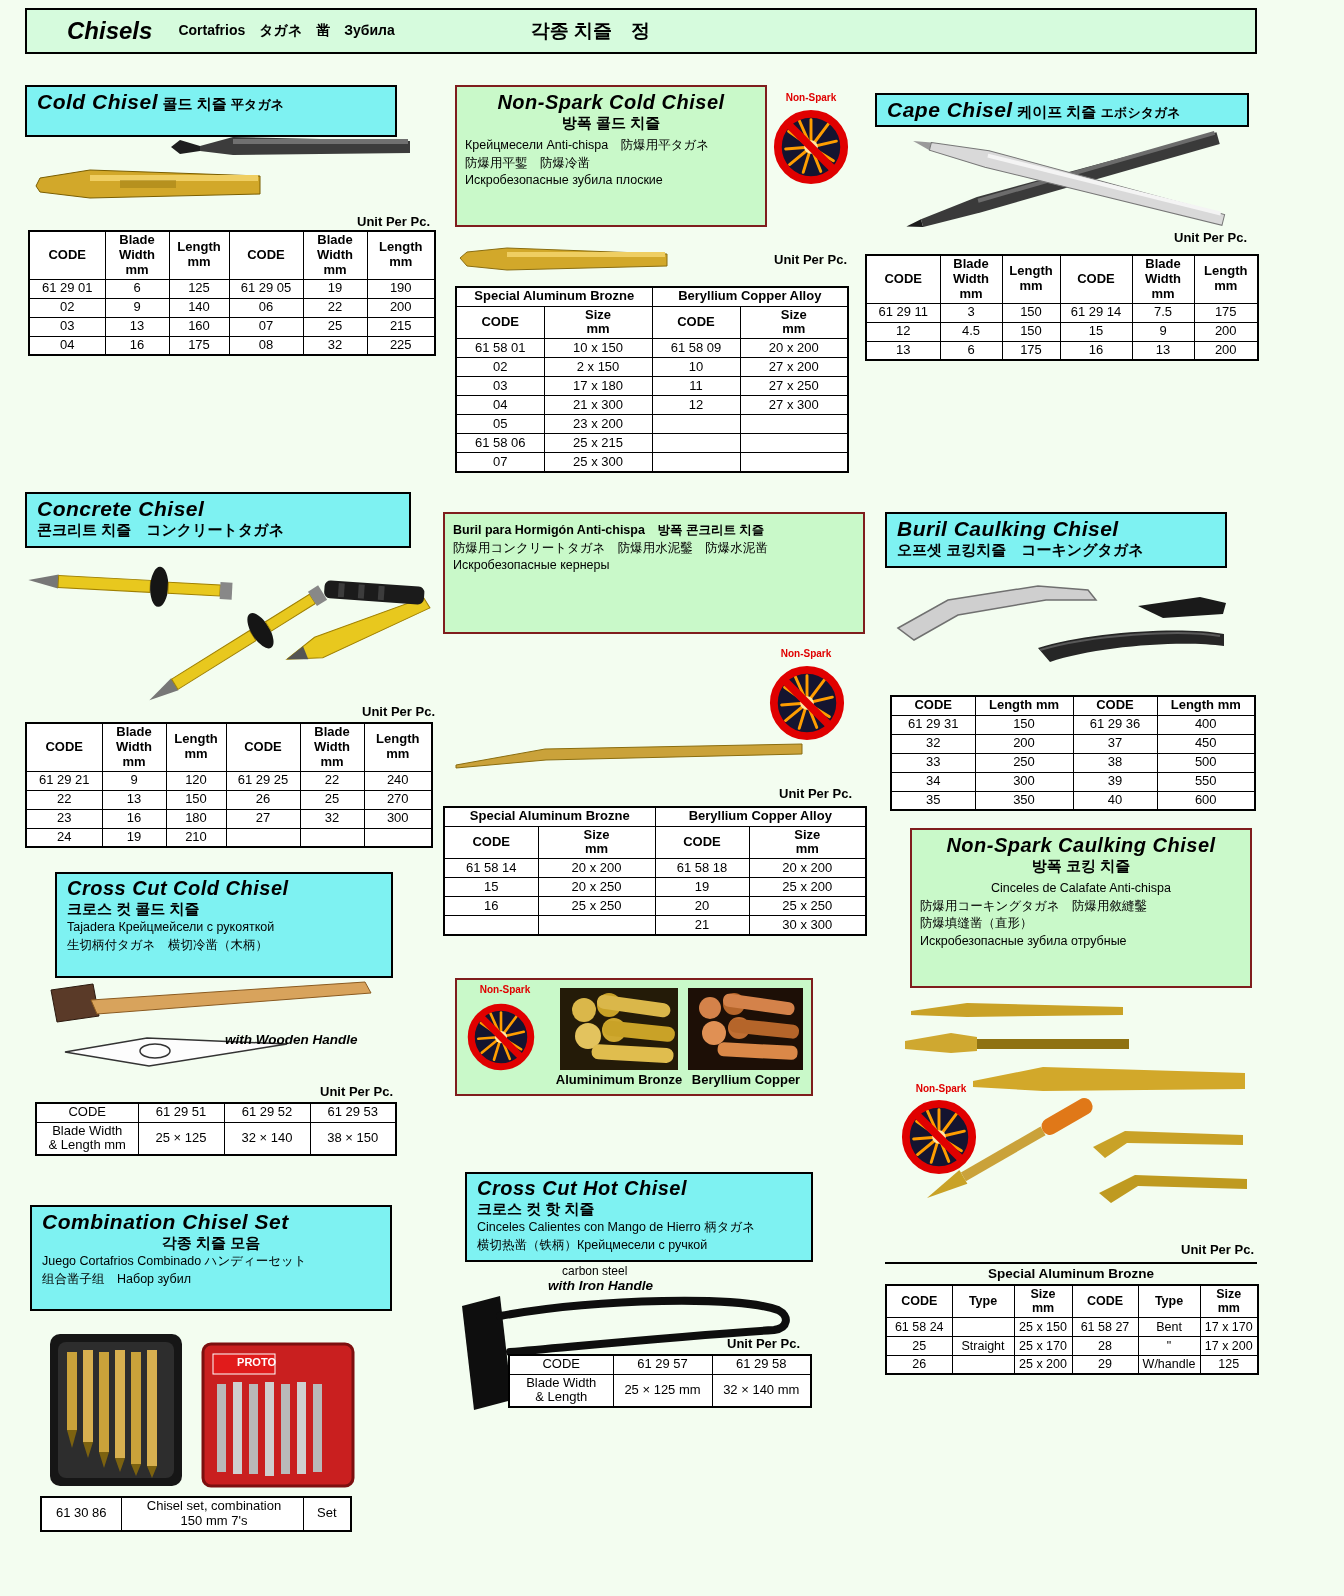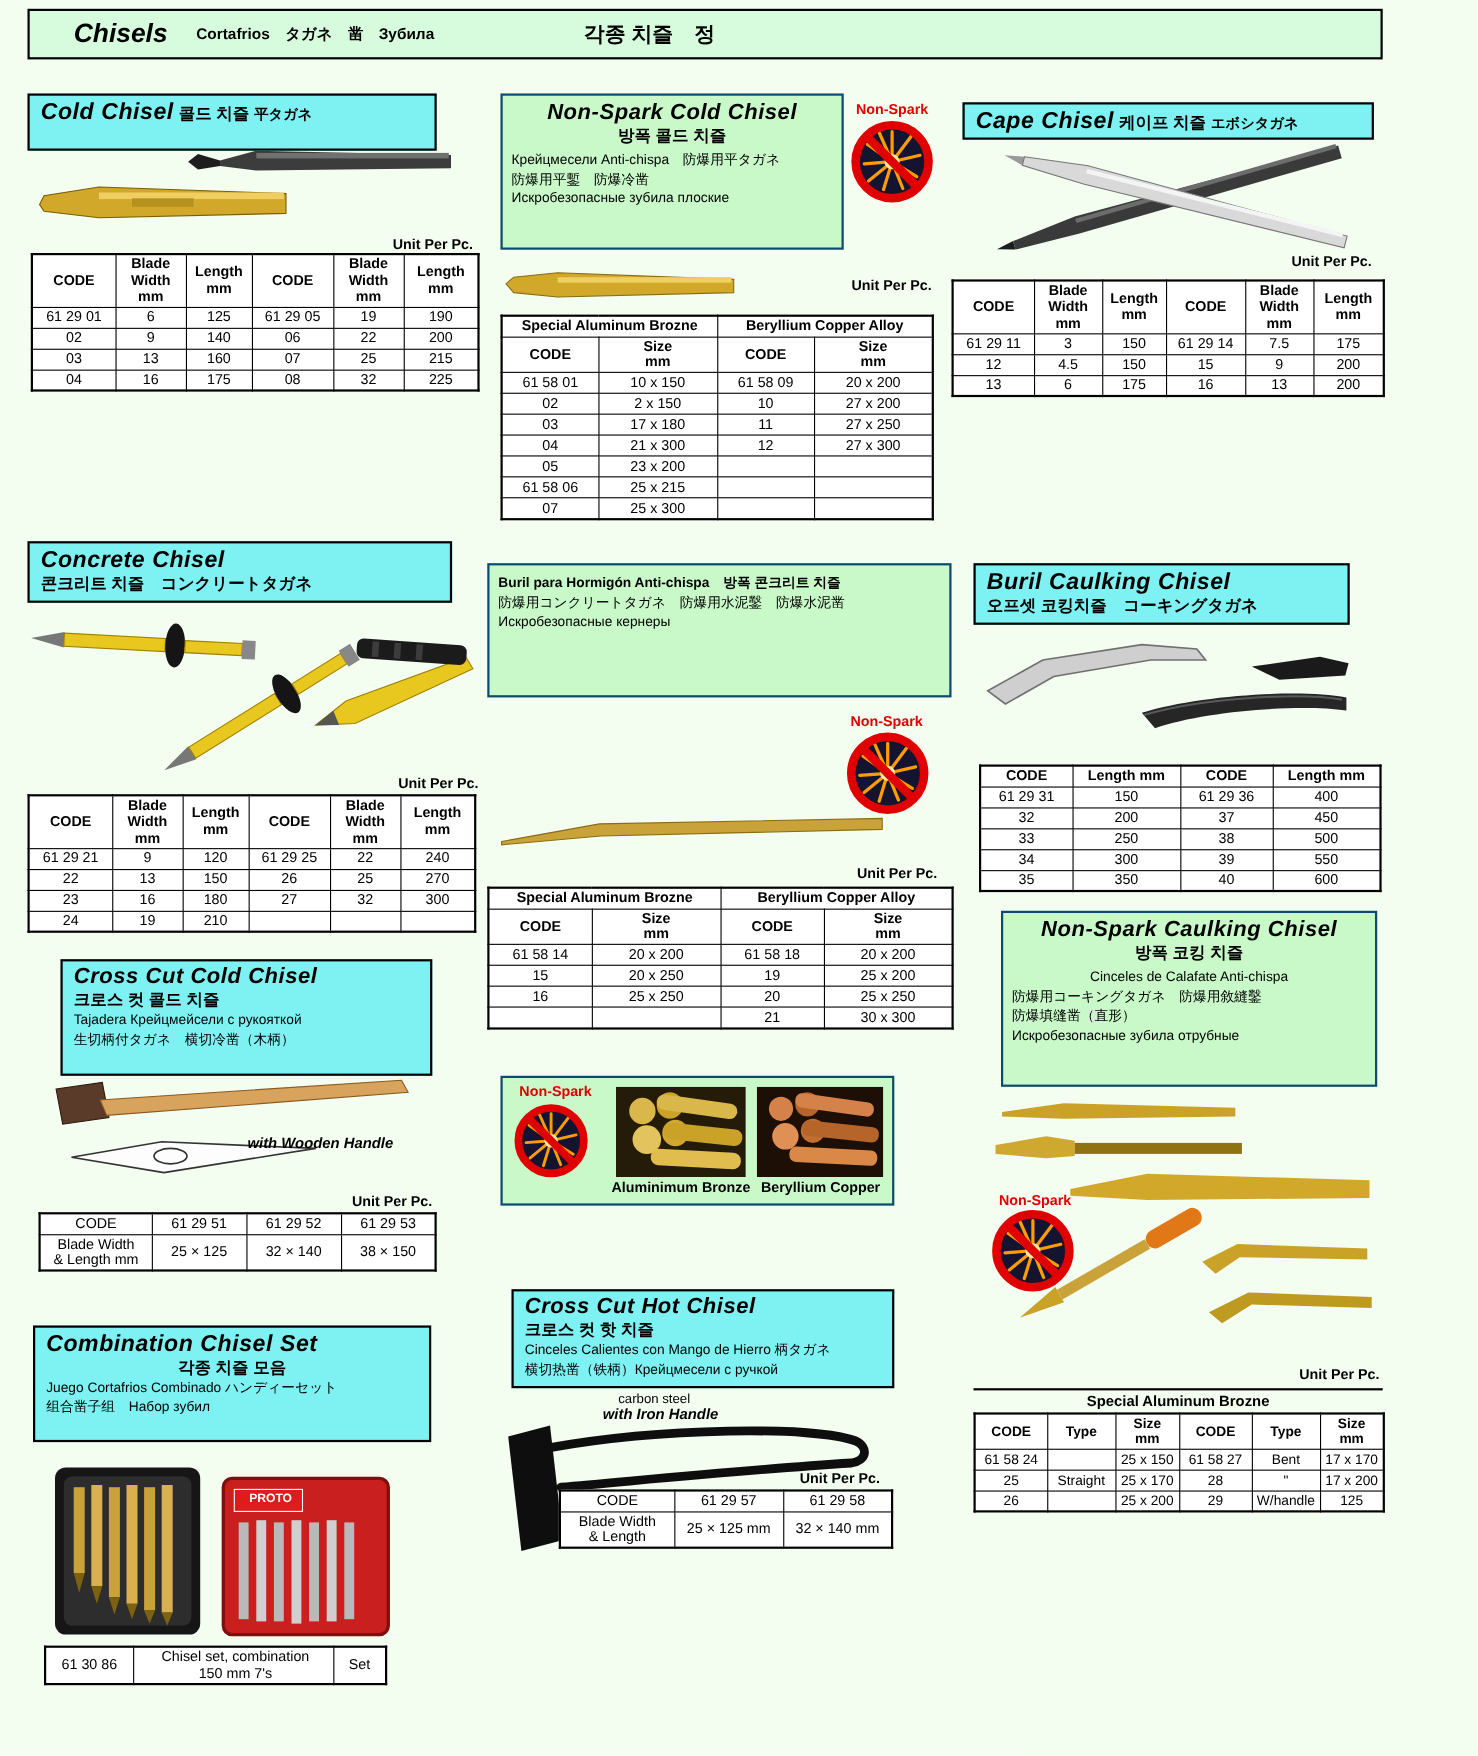--- a/index.html
+++ b/index.html
@@ -1,29 +1,29 @@
 <!DOCTYPE html>
 <html><head>
 <meta charset="utf-8">
 <style>
   * { margin:0; padding:0; box-sizing:border-box; }
   body { font-family:"Liberation Sans", sans-serif; background:#fff; color:#000; }
   .page { position:relative; width:1344px; height:1596px; background:#f3fdf0; overflow:hidden; }
   .abs { position:absolute; }
   .banner { position:absolute; background:#7ef2f2; border:2px solid #000; padding:3px 10px; }
   .banner.green { background:#d6fbdd; }
-  .gbox { position:absolute; background:#c9f9c9; border:2px solid #0c4a6e; padding:4px 8px; }
+  .gbox { position:absolute; background:#c9f9c9; border:2px solid #7f1d1d; padding:4px 8px; }
   .t1 { font-weight:bold; font-style:italic; font-size:21px; letter-spacing:.5px; }
   .t1b { font-weight:bold; font-style:italic; font-size:24px; }
   .tkr { font-weight:bold; font-size:15px; }
   .tsm { font-weight:bold; font-size:13px; }
   .desc { font-size:12.5px; line-height:1.4; white-space:pre-line; }
   .ctr { text-align:center; }
   .unit { position:absolute; font-size:13px; font-weight:bold; text-align:right; }
-  .nslabel { position:absolute; color:#e00000; font-weight:bold; font-size:13px; text-align:center; }
+  .nslabel { position:absolute; color:#e00000; font-weight:bold; font-size:10px; text-align:center; }
   .cap { position:absolute; font-weight:bold; font-style:italic; font-size:13.5px; }
   .cap.plain { font-weight:normal; font-style:normal; font-size:12px; }
   .tbl { position:absolute; border-collapse:collapse; background:#fff; font-size:13px; table-layout:fixed; border:2px solid #000; }
   .tbl th, .tbl td { border:1px solid #000; text-align:center; white-space:pre-line; padding:1px 2px; height:19px; line-height:1.15; }
   .tbl th { font-weight:bold; }
   .tbl th.grp { font-size:13px; }
   .tbl.combo td:nth-child(2) { text-align:center; padding-left:6px; }
   .grpband { position:absolute; border-top:2px solid #000; font-weight:bold; font-size:13.5px; text-align:center; padding-top:2px; background:transparent; }
   svg { display:block; }
 </style>
@@ -570,21 +570,21 @@
     <g>
       <rect x="172" y="62" width="9" height="88" fill="#b9b9b9"></rect>
       <rect x="188" y="60" width="9" height="92" fill="#cfcfcf"></rect>
       <rect x="204" y="62" width="9" height="90" fill="#b9b9b9"></rect>
       <rect x="220" y="60" width="9" height="94" fill="#cfcfcf"></rect>
       <rect x="236" y="62" width="9" height="90" fill="#b9b9b9"></rect>
       <rect x="252" y="60" width="9" height="92" fill="#cfcfcf"></rect>
       <rect x="268" y="62" width="9" height="88" fill="#b9b9b9"></rect>
     </g>
   </svg>
-  <div class="abs" style="left:216px;top:1356px;width:60px;text-align:center;color:#fff;font-weight:bold;font-size:11px">PROTO</div>
+  <div class="abs" style="left:216px;top:1356px;width:60px;text-align:right;color:#fff;font-weight:bold;font-size:11px">PROTO</div>
   <table class="tbl combo" style="left:40px;top:1496px;width:310px">
     <colgroup>
         <col style="width:80px">
         <col style="width:182px">
         <col style="width:48px">
       </colgroup>
     <tbody>
         <tr>
           <td>61 30 86</td>
           <td>Chisel set, combination

